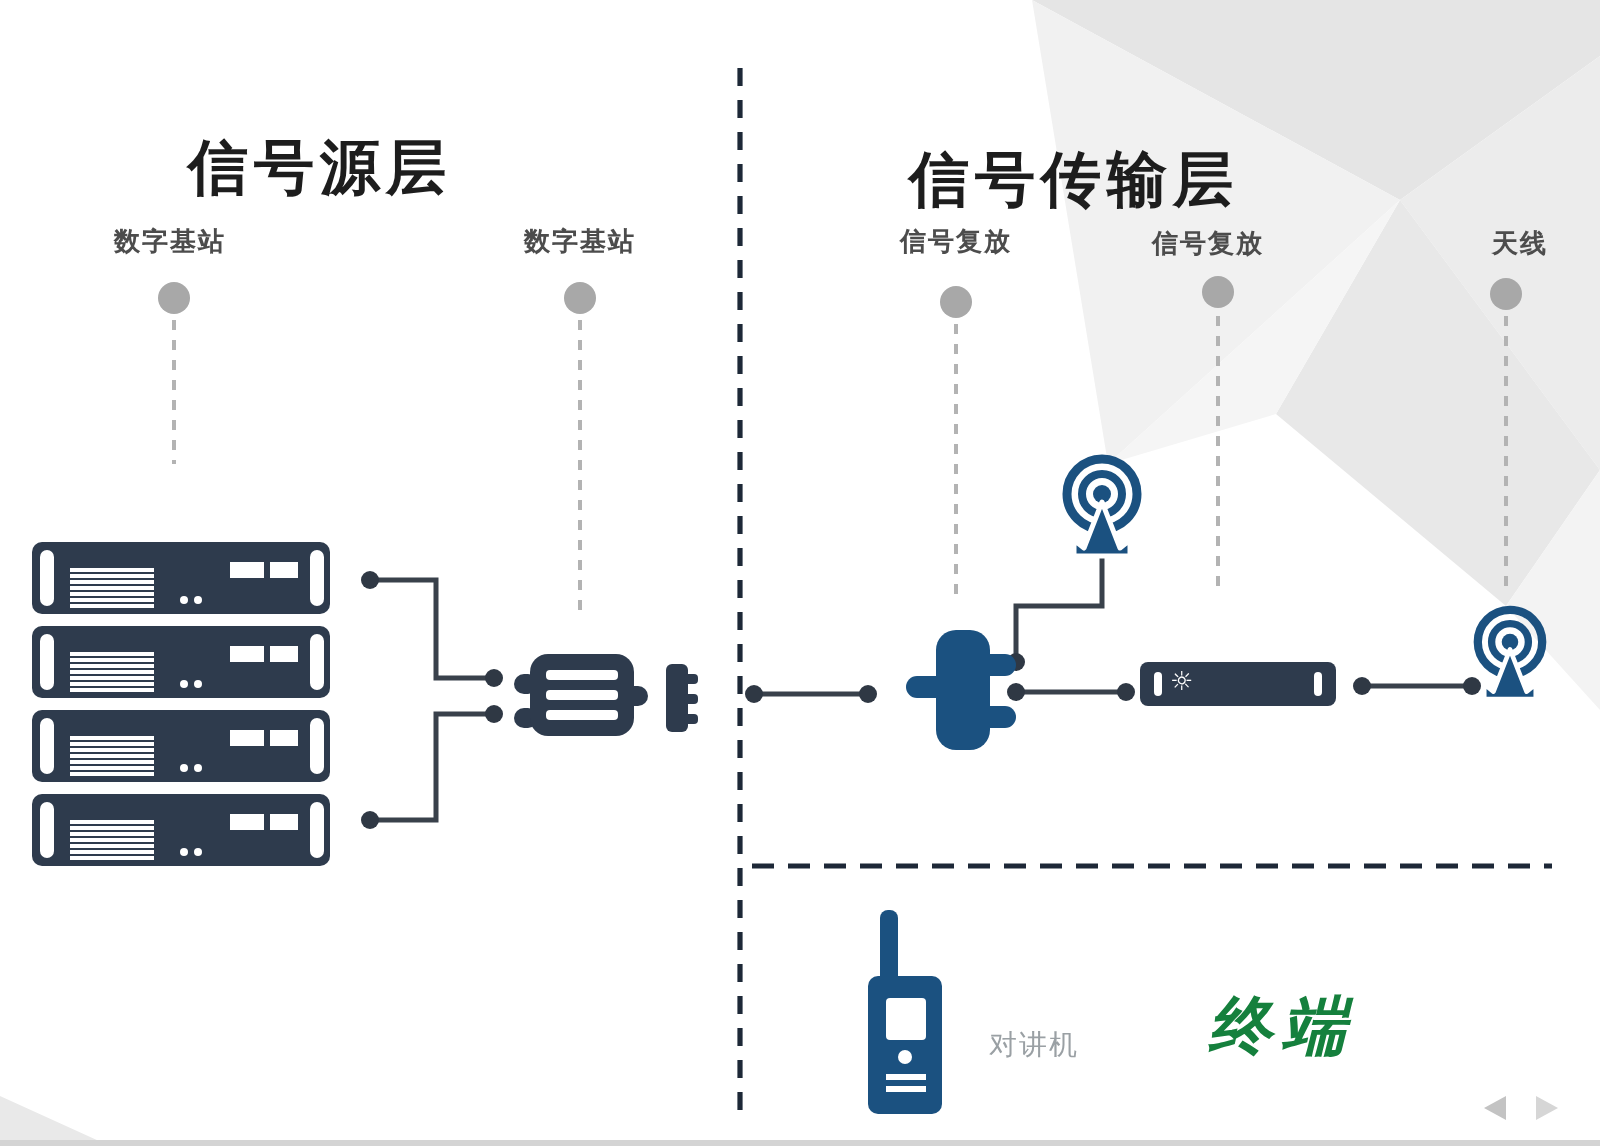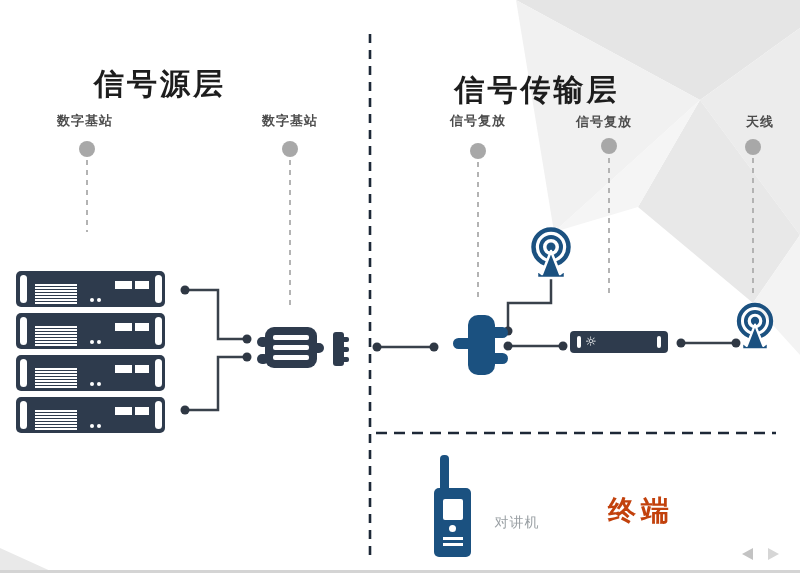--- a/index.html
+++ b/index.html
@@ -12,21 +12,21 @@
   .section-title{
     position:absolute;transform:translateX(-50%);white-space:nowrap;
     font-size:30px;font-weight:800;color:#1d1d1d;letter-spacing:3px;margin-top:28px;
   }
   .node-label{
     position:absolute;transform:translateX(-50%);white-space:nowrap;
     font-size:13px;font-weight:600;color:#4c4c4c;letter-spacing:1px;
   }
   .terminal-title{
     position:absolute;transform:translateX(-50%);white-space:nowrap;
-    font-size:28px;font-weight:800;color:#c2410c;letter-spacing:5px;
+    font-size:32px;font-weight:800;color:#15803d;letter-spacing:5px;font-style:italic;
   }
   .walkie-label{
     position:absolute;transform:translateX(-50%);white-space:nowrap;
     font-size:14px;font-weight:400;color:#9aa0a4;letter-spacing:1px;
   }
   
   .server{position:absolute;left:16px;width:149px;height:36px;background:#2e3b4d;border-radius:5px;}
   .server .handle-l{position:absolute;left:4px;top:4px;width:7px;height:28px;background:#fff;border-radius:4px;}
   .server .handle-r{position:absolute;left:139px;top:4px;width:7px;height:28px;background:#fff;border-radius:4px;}
   .server .vent{

